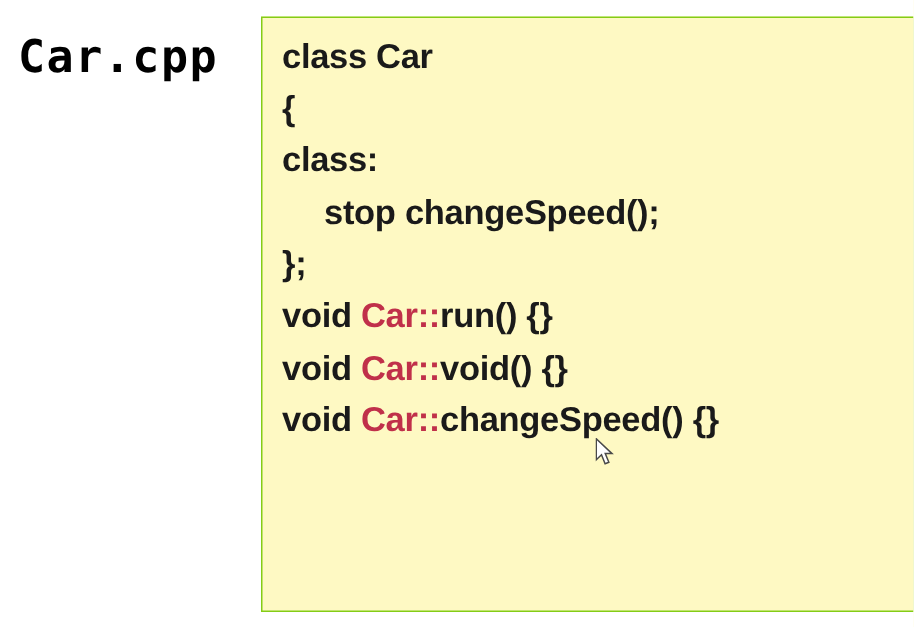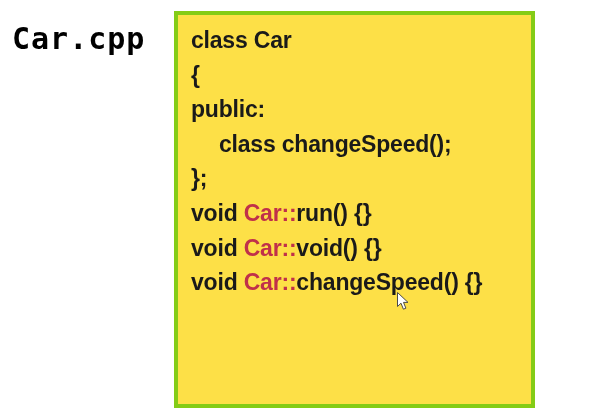--- a/index.html
+++ b/index.html
@@ -28,25 +28,25 @@
     color: #000000;
     white-space: pre;
     line-height: 34px;
   }
 
   
   #code-box {
     position: absolute;
     left: 174px;
     top: 11px;
-    width: 361px;
+    width: 436px;
     height: 397px;
     box-sizing: border-box;
-    border: 4px solid #84cc16;
-    background: #fde047;
+    border: 1px solid #84cc16;
+    background: #fef9c3;
   }
   #code-box-inner {
     position: absolute;
     left: 13px;
     top: 8px;
     right: 4px;
     bottom: 2px;
   }
 
   .code-line {
@@ -83,25 +83,25 @@
 
   <div id="file-label">Car.cpp</div>
 
   <div id="code-box">
     <div id="code-box-inner">
 
       <div class="code-line"><span>class Car</span><span class="cls"></span><span></span></div>
 
       <div class="code-line"><span>{</span><span class="cls"></span><span></span></div>
 
-      <div class="code-line"><span>public:</span><span class="cls"></span><span></span></div>
+      <div class="code-line"><span>class:</span><span class="cls"></span><span></span></div>
 
 
 
-      <div class="code-line indent"><span>class changeSpeed();</span><span class="cls"></span><span></span></div>
+      <div class="code-line indent"><span>stop changeSpeed();</span><span class="cls"></span><span></span></div>
 
       <div class="code-line"><span>};</span><span class="cls"></span><span></span></div>
 
       <div class="code-line"><span>void </span><span class="cls">Car::</span><span>run() {}</span></div>
 
       <div class="code-line"><span>void </span><span class="cls">Car::</span><span>void() {}</span></div>
 
       <div class="code-line"><span>void </span><span class="cls">Car::</span><span>changeSpeed() {}</span></div>
 
     </div>

